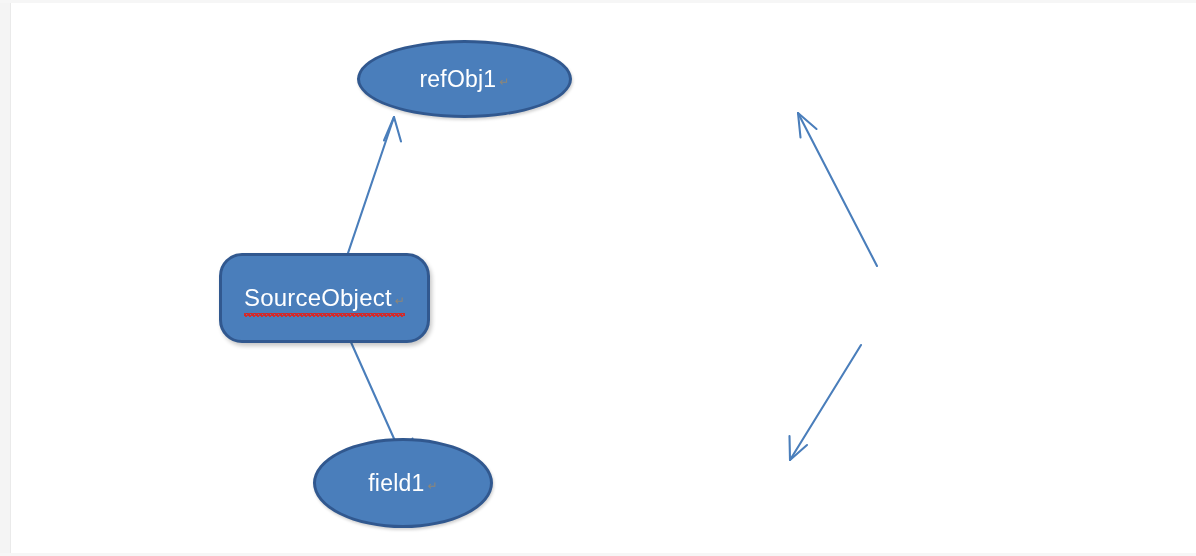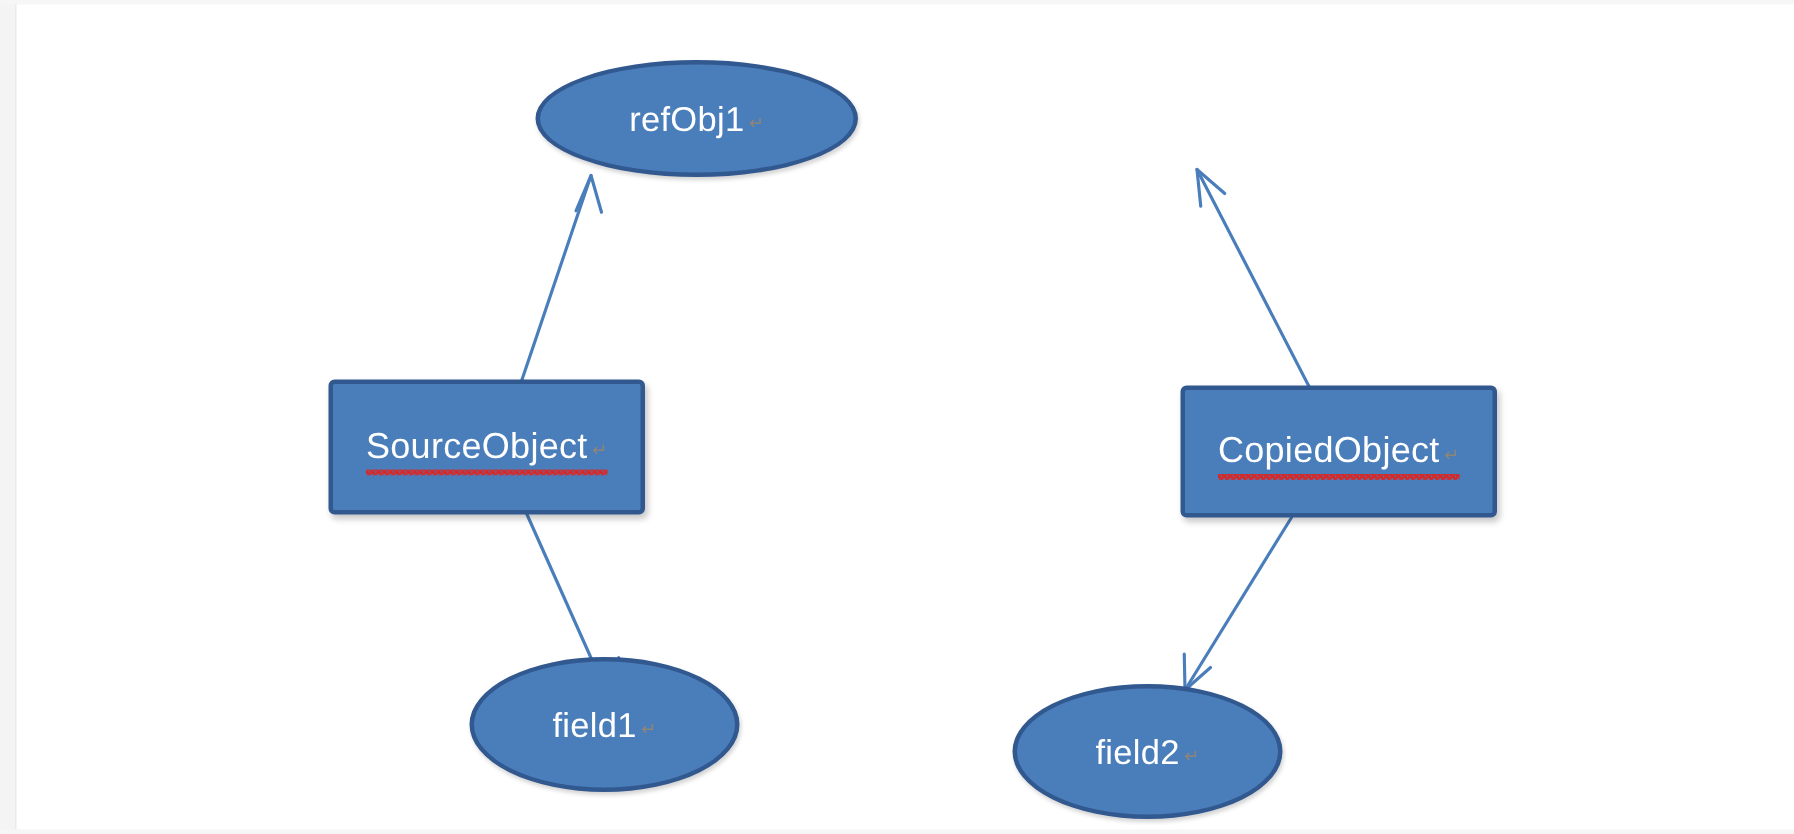--- a/index.html
+++ b/index.html
@@ -60,21 +60,21 @@
     background: #4a7ebb;
     border: 3px solid #31588f;
     text-align: right;
     user-select: none;
   }
   .node.ellipse {
     border-radius: 50%;
     box-shadow: 1px 2px 3px rgba(0,0,0,0.18);
   }
   .node.rect {
-    border-radius: 4px;
+    border-radius: 23px;
     box-shadow: 2px 3px 4px rgba(0,0,0,0.22);
   }
   .node-label {
     position: relative;
     font-size: 23px;
     line-height: 1;
     letter-spacing: 0.2px;
     color: #ffffff;
     white-space: nowrap;
   }
@@ -168,25 +168,19 @@
 
   <div id="node-refobj1" class="node ellipse">
     <span class="node-label"><span>refObj1</span><span class="ret-mark">↵</span></span>
   </div>
 
 
   <div id="node-source" class="node rect">
     <span class="node-label squiggle"><span>SourceObject</span><span class="ret-mark">↵</span></span>
   </div>
 
-  <div id="node-copied" class="node rect">
-    <span class="node-label squiggle"><span>CopiedObject</span><span class="ret-mark">↵</span></span>
-  </div>
 
   <div id="node-field1" class="node ellipse">
     <span class="node-label"><span>field1</span><span class="ret-mark">↵</span></span>
   </div>
 
-  <div id="node-field2" class="node ellipse">
-    <span class="node-label"><span>field2</span><span class="ret-mark">↵</span></span>
-  </div>
 
 </div>
 
 </body></html>

